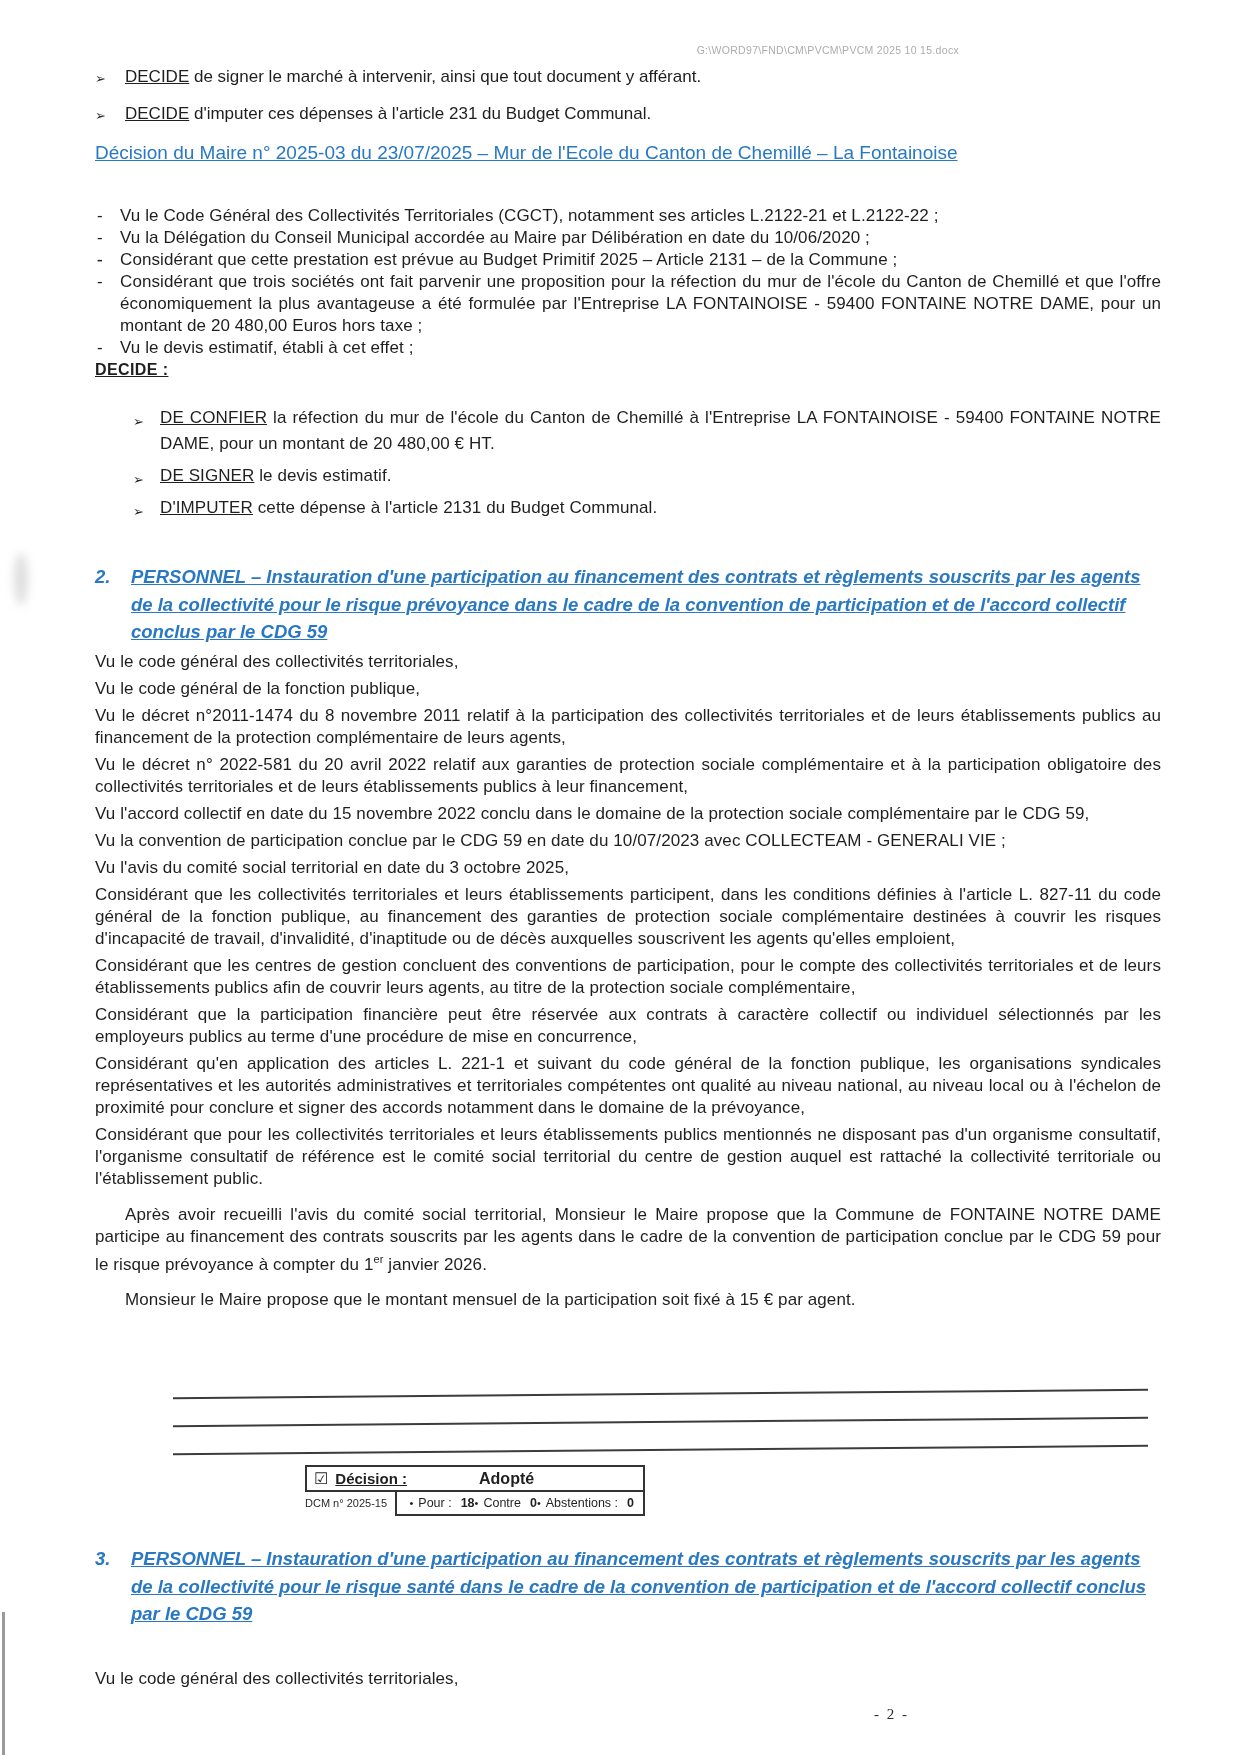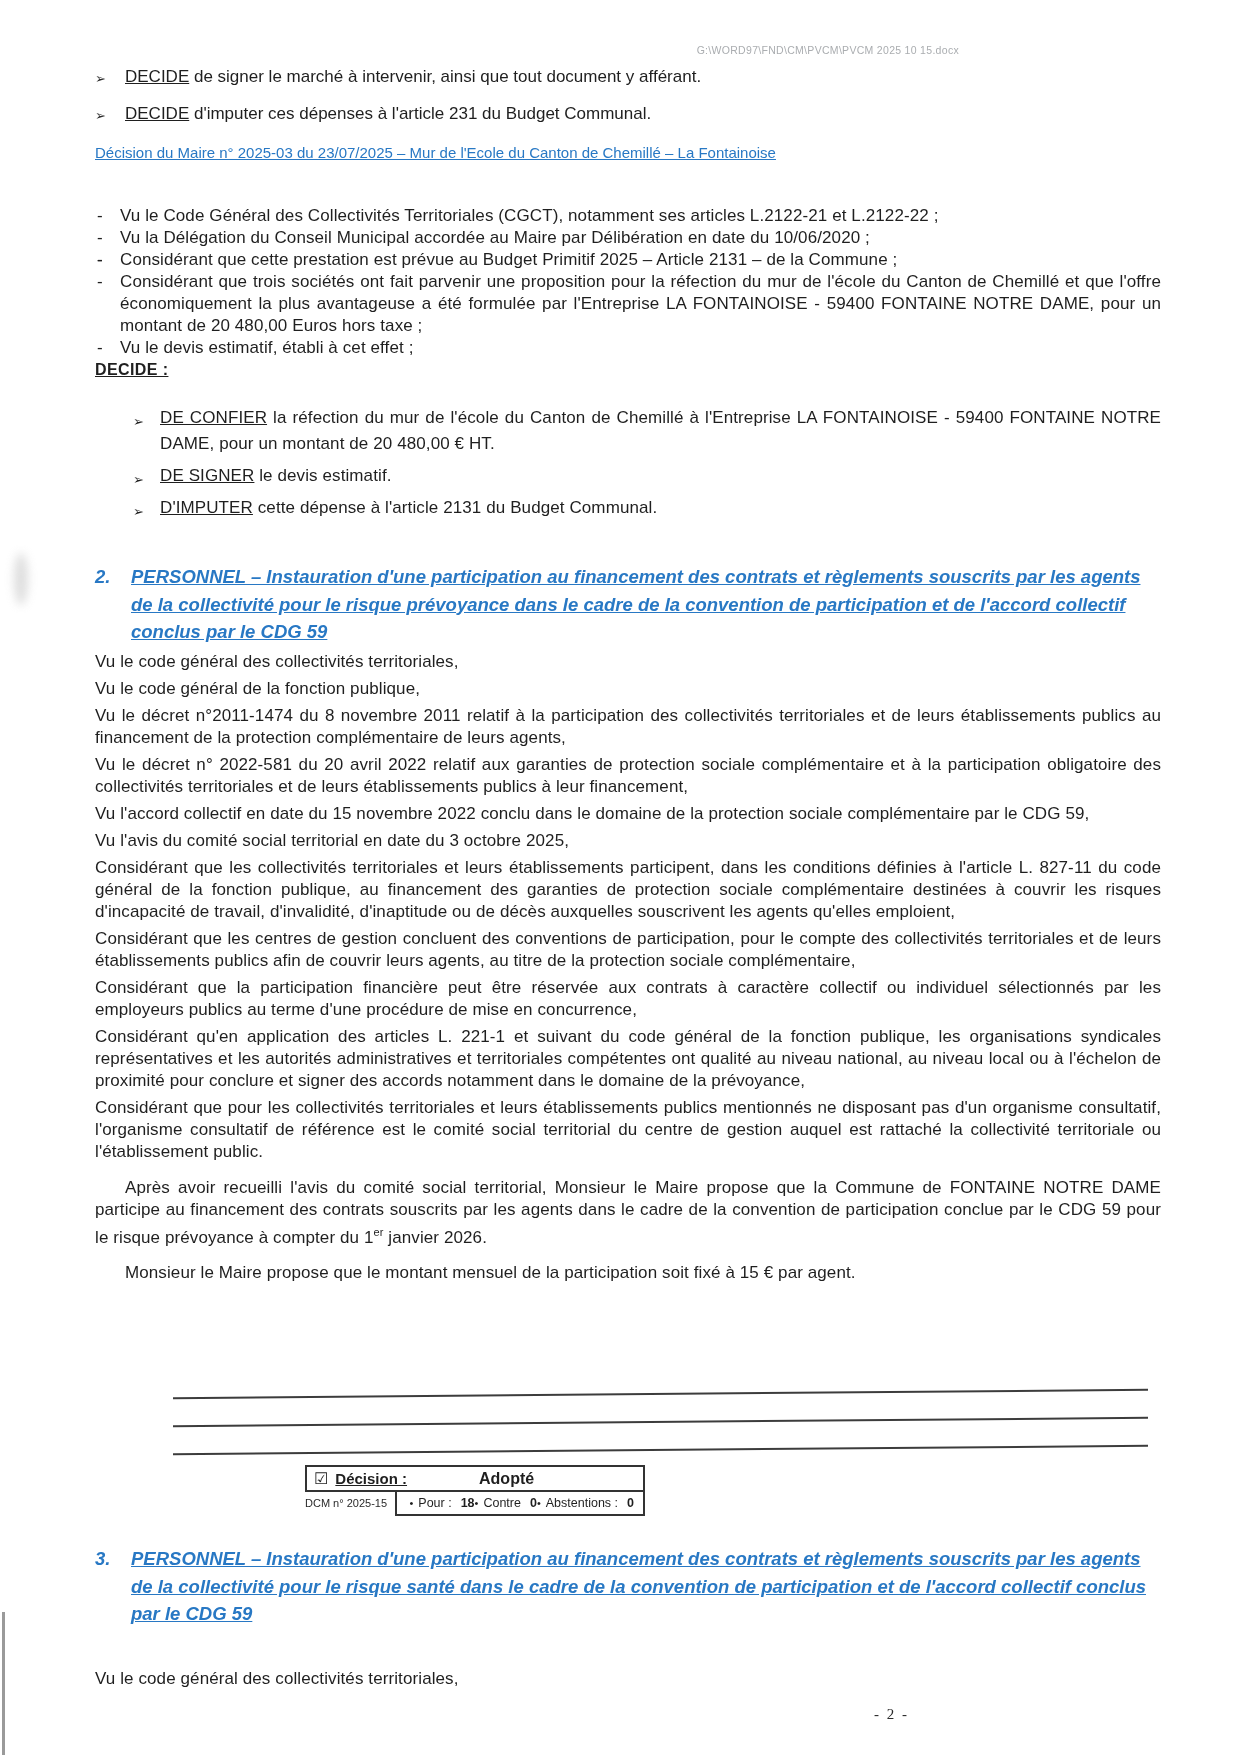--- a/index.html
+++ b/index.html
@@ -23,21 +23,21 @@
   }
 
   .content{position:absolute;left:95px;top:66px;width:1066px;}
 
   
   .bullet{position:relative;padding-left:30px;font-size:17px;line-height:21px;margin-bottom:16px;}
   .bullet .marker{position:absolute;left:0;top:2px;font-size:13px;color:#2a2a2a;}
   .kw{text-decoration:underline;}
 
   .doc-title{
-    margin-top:8px;font-size:15px;line-height:25px;
+    margin-top:8px;font-size:19px;line-height:25px;
     color:var(--blue);text-decoration:underline;
   }
 
   .dash-list{margin-top:40px;}
   .dash-item{position:relative;padding-left:25px;font-size:17px;line-height:22px;text-align:justify;letter-spacing:.1px;}
   .dash-item .marker{position:absolute;left:2px;top:0;}
 
   .decide-h{font-size:16px;line-height:21px;font-weight:bold;text-decoration:underline;letter-spacing:.4px;}
 
   .actions{margin-top:0;}
@@ -124,20 +124,21 @@
     <div class="section-h">
       <span class="num">2.</span>
       <span class="title">PERSONNEL – Instauration d'une participation au financement des contrats et règlements souscrits par les agents de la collectivité pour le risque prévoyance dans le cadre de la convention de participation et de l'accord collectif conclus par le CDG 59</span>
     </div>
 
     <p class="para">Vu le code général des collectivités territoriales,</p>
     <p class="para">Vu le code général de la fonction publique,</p>
     <p class="para">Vu le décret n°2011-1474 du 8 novembre 2011 relatif à la participation des collectivités territoriales et de leurs établissements publics au financement de la protection complémentaire de leurs agents,</p>
     <p class="para">Vu le décret n° 2022-581 du 20 avril 2022 relatif aux garanties de protection sociale complémentaire et à la participation obligatoire des collectivités territoriales et de leurs établissements publics à leur financement,</p>
     <p class="para">Vu l'accord collectif en date du 15 novembre 2022 conclu dans le domaine de la protection sociale complémentaire par le CDG 59,</p>
+    <p class="para">Vu la convention de participation conclue par le CDG 59 en date du 10/07/2023 avec COLLECTEAM - GENERALI VIE ;</p>
     <p class="para">Vu l'avis du comité social territorial en date du 3 octobre 2025,</p>
     <p class="para">Considérant que les collectivités territoriales et leurs établissements participent, dans les conditions définies à l'article L. 827-11 du code général de la fonction publique, au financement des garanties de protection sociale complémentaire destinées à couvrir les risques d'incapacité de travail, d'invalidité, d'inaptitude ou de décès auxquelles souscrivent les agents qu'elles emploient,</p>
     <p class="para">Considérant que les centres de gestion concluent des conventions de participation, pour le compte des collectivités territoriales et de leurs établissements publics afin de couvrir leurs agents, au titre de la protection sociale complémentaire,</p>
     <p class="para">Considérant que la participation financière peut être réservée aux contrats à caractère collectif ou individuel sélectionnés par les employeurs publics au terme d'une procédure de mise en concurrence,</p>
     <p class="para">Considérant qu'en application des articles L. 221-1 et suivant du code général de la fonction publique, les organisations syndicales représentatives et les autorités administratives et territoriales compétentes ont qualité au niveau national, au niveau local ou à l'échelon de proximité pour conclure et signer des accords notamment dans le domaine de la prévoyance,</p>
     <p class="para">Considérant que pour les collectivités territoriales et leurs établissements publics mentionnés ne disposant pas d'un organisme consultatif, l'organisme consultatif de référence est le comité social territorial du centre de gestion auquel est rattaché la collectivité territoriale ou l'établissement public.</p>
 
     <p class="para indent"><span>Après avoir recueilli l'avis du comité social territorial, Monsieur le Maire propose que la Commune de FONTAINE NOTRE DAME participe au financement des contrats souscrits par les agents dans le cadre de la convention de participation conclue par le CDG 59 pour le risque prévoyance à compter du 1</span><sup>er</sup><span> janvier 2026.</span></p>
     <p class="para indent">Monsieur le Maire propose que le montant mensuel de la participation soit fixé à 15 € par agent.</p>
   </div>

